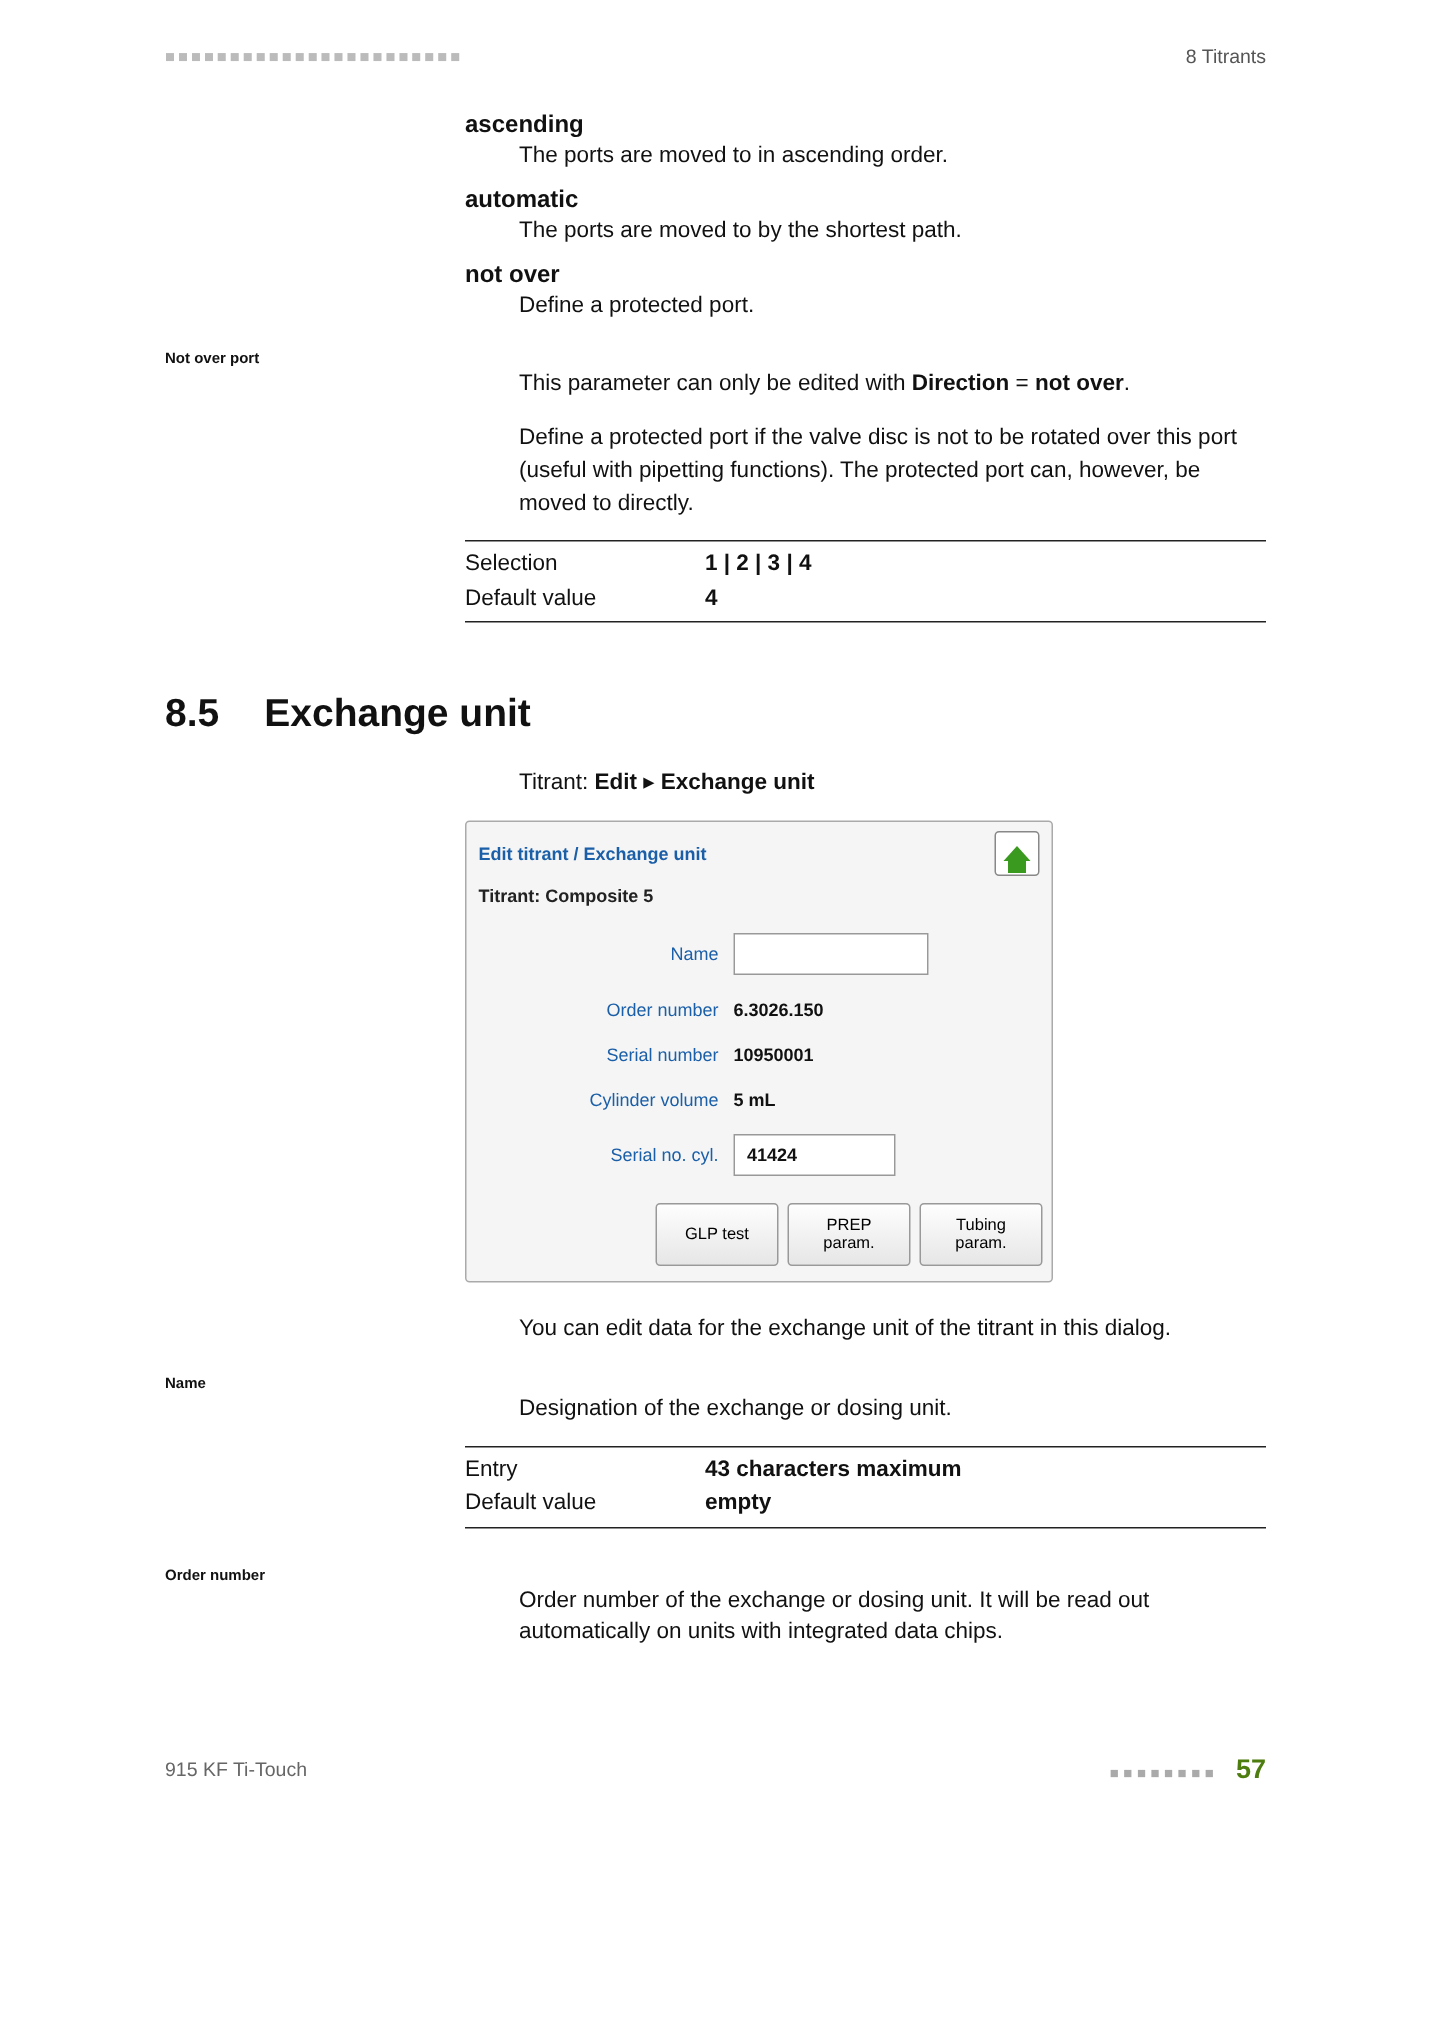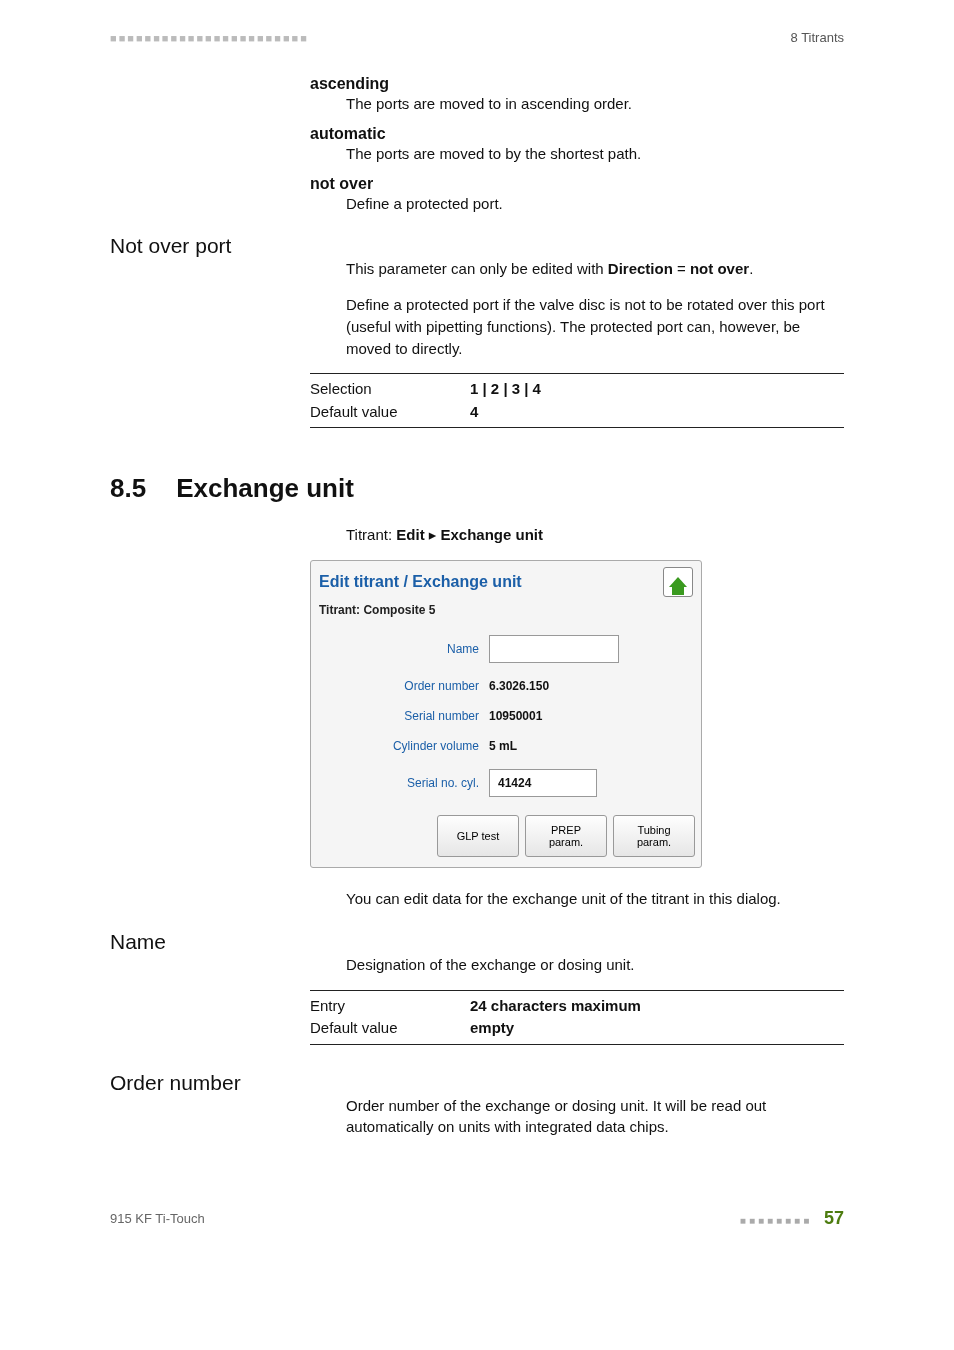--- a/index.html
+++ b/index.html
@@ -30,22 +30,22 @@
     display: block;
     margin-left: 200px;
   }
   .body-text {
     font-size: 15px;
     line-height: 1.45;
     margin-bottom: 14px;
     margin-left: 36px;
   }
   .side-label {
-    font-weight: normal;
-    font-size: 21px;
+    font-weight: bold;
+    font-size: 10px;
     margin-top: 6px;
   }
   .param-table {
     border-top: 1px solid #222;
     border-bottom: 1px solid #222;
     padding: 4px 0;
     font-size: 15px;
   }
   .param-row {
     display: flex;
@@ -72,21 +72,21 @@
     margin: 10px 0 20px 0;
     font-size: 13px;
   }
   .dialog-title {
     display: flex;
     justify-content: space-between;
     align-items: center;
     padding: 6px 8px 4px 8px;
     color: #1b5fa8;
     font-weight: bold;
-    font-size: 16px;
+    font-size: 12px;
   }
   .home-btn {
     width: 28px; height: 28px;
     background: #fff;
     border: 1px solid #888;
     border-radius: 3px;
     display: flex; align-items:center; justify-content:center;
   }
   .home-glyph {
     width: 0; height: 0;
@@ -263,21 +263,21 @@
   </div>
 
   <div style="display:flex; align-items:flex-start; margin-top:10px;">
     <div class="side-label" style="width:200px;">Name</div>
   </div>
   <div class="main-col">
     <div class="body-text">Designation of the exchange or dosing unit.</div>
     <div class="param-table">
       <div class="param-row">
         <div class="k">Entry</div>
-        <div class="v">24 characters maximum</div>
+        <div class="v">43 characters maximum</div>
       </div>
       <div class="param-row">
         <div class="k">Default value</div>
         <div class="v">empty</div>
       </div>
     </div>
   </div>
 
   <div style="display:flex; align-items:flex-start; margin-top:20px;">
     <div class="side-label" style="width:200px;">Order number</div>

